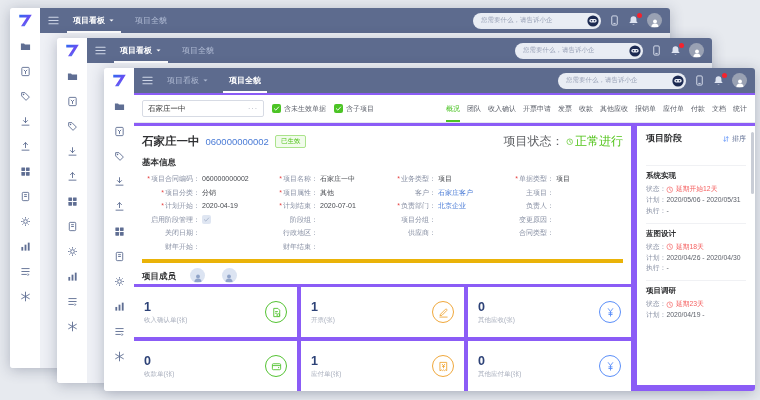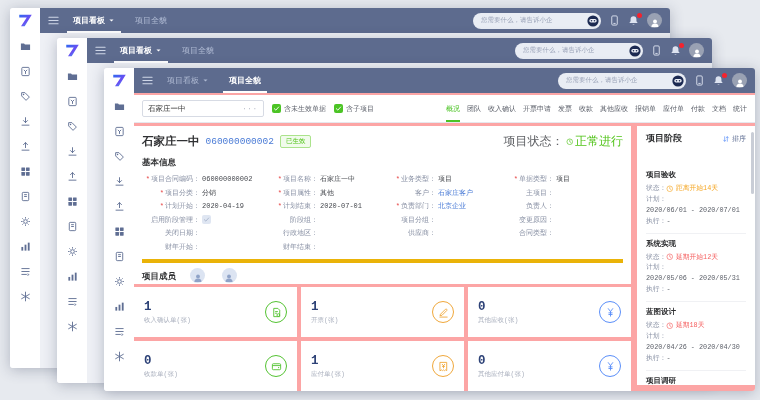--- a/index.html
+++ b/index.html
@@ -19,21 +19,21 @@
   .caret{width:7px;height:7px;}
   .sp{flex:1}
   .search{width:128px;height:16px;background:#e9edf4;border-radius:8px;display:flex;align-items:center;padding:0 2px 0 8px;gap:4px;flex:none;cursor:text;}
   .ph{flex:1;font-size:6.5px;color:#9aa3b8;white-space:nowrap;overflow:hidden;}
   .robot{width:12px;height:12px;flex:none;}
   .tool{width:11px;height:11px;color:#dde3f0;display:block;}
   .bellwrap{position:relative;display:block;cursor:pointer;}
   .dot{position:absolute;top:-2px;right:-3px;width:5px;height:5px;border-radius:50%;background:#f5222d;}
   .avatar{width:15px;height:15px;border-radius:50%;background:#99a1b3;display:flex;align-items:flex-end;justify-content:center;overflow:hidden;cursor:pointer;flex:none;}
   .avatar svg{width:10px;height:10px;color:#fff;}
-  .content{position:absolute;left:30px;top:25px;right:0;bottom:0;background:#fca5a5;font-family:Liberation Mono, monospace;}
+  .content{position:absolute;left:30px;top:25px;right:0;bottom:0;background:#8b5cf6;}
   .filterbar{position:absolute;left:0;right:0;top:2px;height:28px;background:#fff;border-bottom:1px solid #e6e8ee;display:flex;align-items:center;padding:0 8px;gap:8px;}
   .finput{width:122px;height:17px;border:1px solid #d7dbe4;border-radius:2px;font-size:7.5px;color:#333;padding:0 5px;display:flex;align-items:center;justify-content:space-between;background:#fff;cursor:text;flex:none;}
   .dots{color:#b3b8c4;font-size:7px;letter-spacing:1px;}
   .cbitem{display:flex;align-items:center;gap:3px;font-size:7px;color:#5a5e68;cursor:pointer;white-space:nowrap;}
   .cb{width:9px;height:9px;border-radius:2px;background:#4cc425;display:flex;align-items:center;justify-content:center;flex:none;}
   .cb svg{width:7px;height:7px;color:#fff;}
   .cb.dim{background:#dfe6f2;}
   .cb.dim svg{color:#aab6cc;}
   .tabs{margin-left:auto;display:flex;gap:7px;height:100%;align-items:center;}
   .tab{font-size:7px;color:#5a5e68;height:100%;display:flex;align-items:center;cursor:pointer;white-space:nowrap;}
@@ -694,40 +694,20 @@
         <div class="sphead">
           <span class="sptitle">项目阶段</span>
           <span class="spsort">
               <svg>
                 <use href="#i-sort"></use>
               </svg>
               <span>排序</span>
             </span>
         </div>
 
-        <div class="stageitem first">
-          <div class="sname">项目验收</div>
-          <div class="sline">
-              <span>状态：</span>
-              <span class="sstat warn">
-                <svg class="iclock">
-                  <use href="#i-clock"></use>
-                </svg>
-                <span>距离开始14天</span>
-              </span>
-            </div>
-          <div class="sline">
-              <span>计划：</span>
-              <span class="dark">2020/06/01 - 2020/07/01</span>
-            </div>
-          <div class="sline">
-              <span>执行：</span>
-              <span class="dark">-</span>
-            </div>
-        </div>
 
         <div class="stageitem">
           <div class="sname">系统实现</div>
           <div class="sline">
               <span>状态：</span>
               <span class="sstat late">
                 <svg class="iclock">
                   <use href="#i-clock"></use>
                 </svg>
                 <span>延期开始12天</span>

